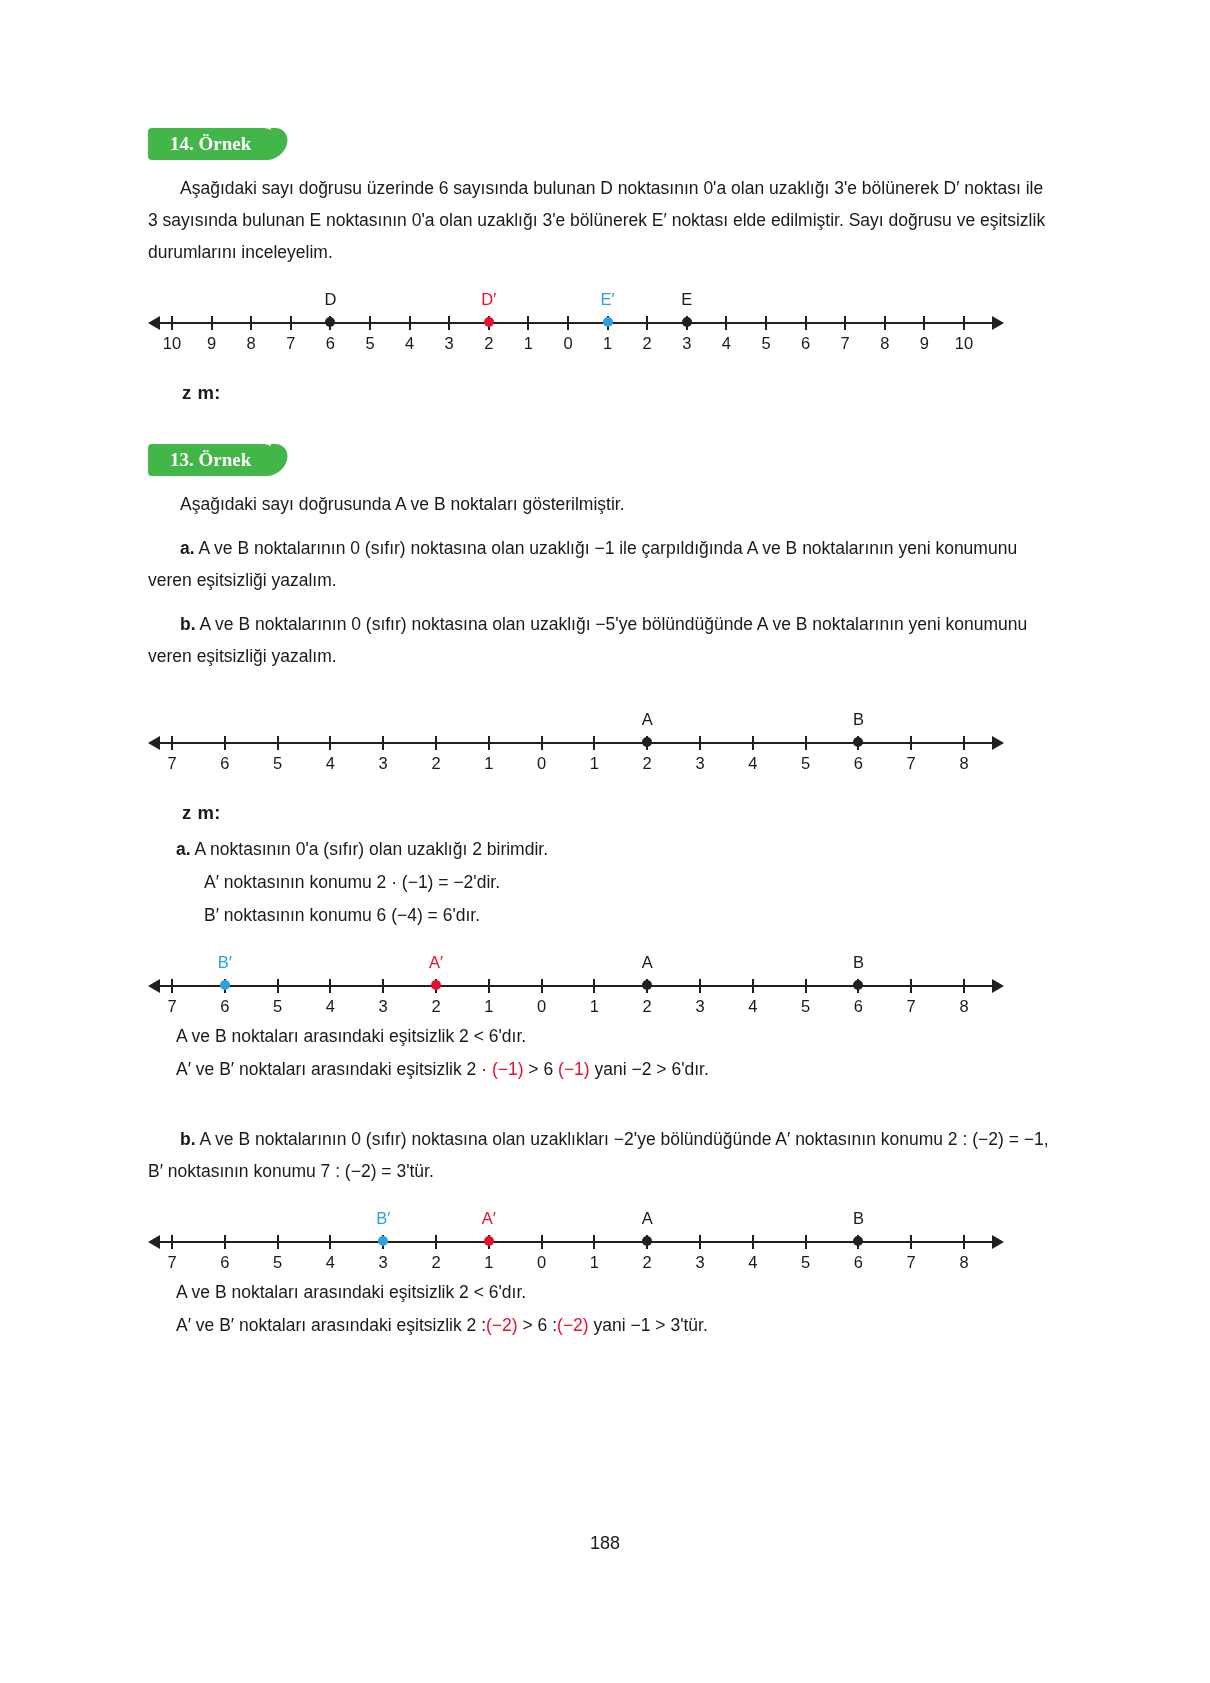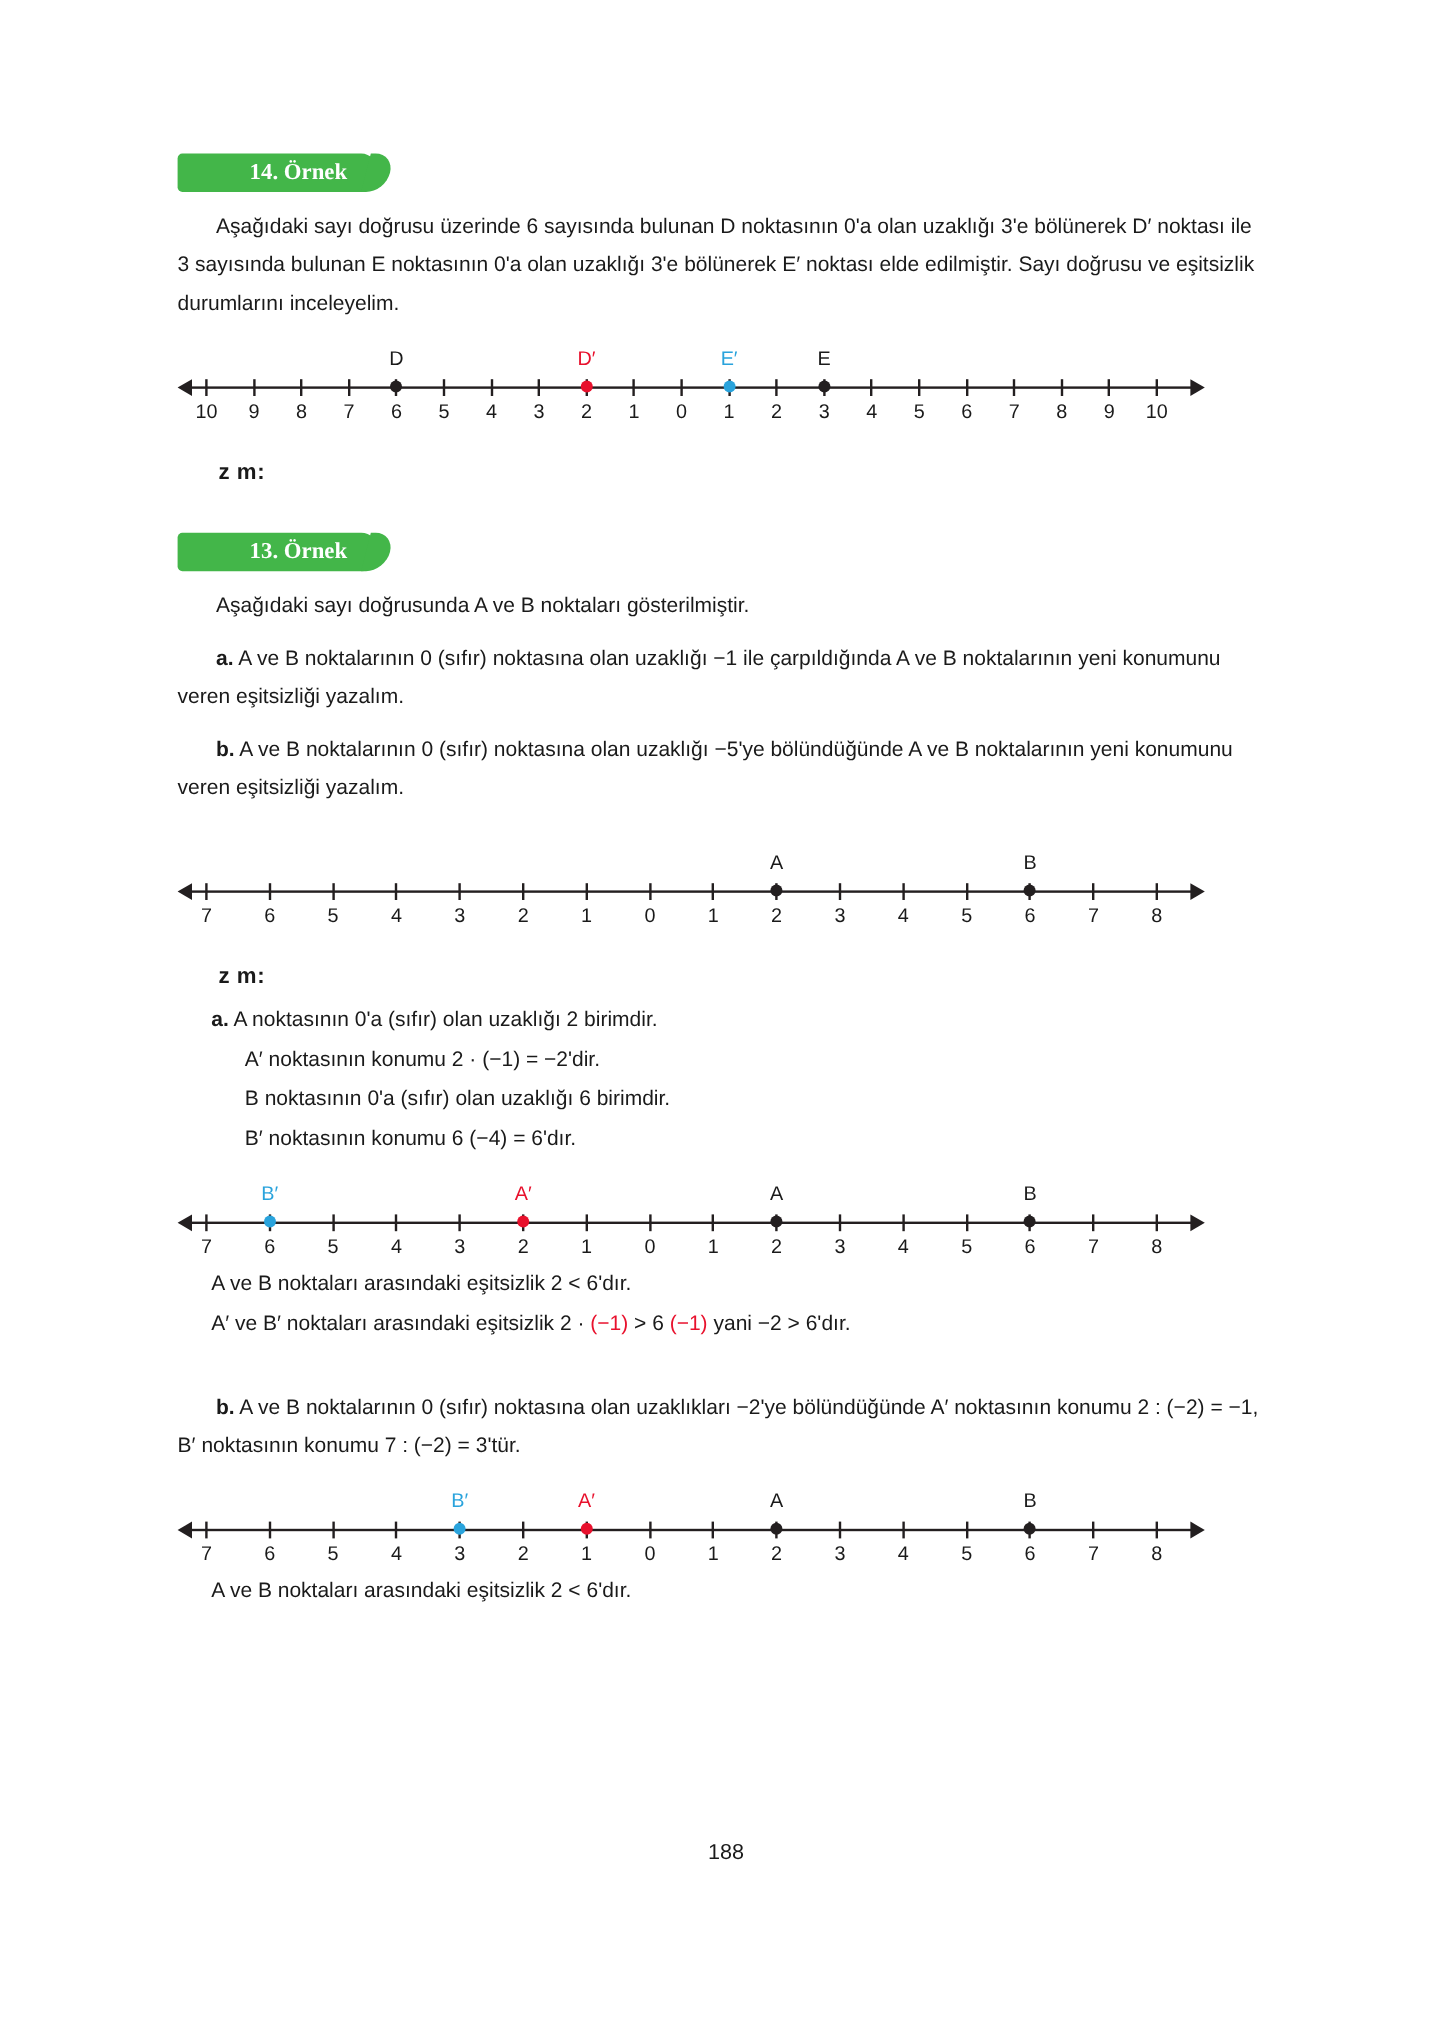--- a/index.html
+++ b/index.html
@@ -46,21 +46,21 @@
     content: "";
     position: absolute;
     right: -10px;
     top: 0;
     width: 20px;
     height: 32px;
     background: #43b649;
     border-radius: 0 16px 16px 0;
     transform: skewX(-14deg);
   }
-  .banner span { position: relative; z-index: 2; margin-left: 38px; }
+  .banner span { position: relative; z-index: 2; }
 
   p.para {
     font-size: 17.5px;
     line-height: 32px;
     margin: 12px 0 0 0;
     text-align: left;
   }
   p.indent { text-indent: 32px; }
   p.sub {
     margin: 2px 0 0 28px;
@@ -288,21 +288,20 @@
         <div class="ptlabel" style="left: 710.4px;">B</div>
       </div>
 
     <div class="cozum">z m:</div>
 
     <p class="sub">
       <b class="lbl">a.</b>
       <span>A noktasının 0'a (sıfır) olan uzaklığı 2 birimdir.</span>
     </p>
     <p class="sub2">A′ noktasının konumu 2 · (−1) = −2'dir.</p>
-    <p class="sub2">B noktasının 0'a (sıfır) olan uzaklığı 6 birimdir.</p>
     <p class="sub2">B′ noktasının konumu 6   (−4) =   6'dır.</p>
 
     <div class="numline" id="nl-15b" style="width: 856px;">
         <div class="axis" style="left: 4px; width: 848px;"></div>
         <div class="arrow-l"></div>
         <div class="arrow-r" style="left: 844px;"></div>
         <div class="tick" style="left: 23px;"></div>
         <div class="ticklabel" style="left: 24px;">7</div>
         <div class="tick" style="left: 75.8px;"></div>
         <div class="ticklabel" style="left: 76.8px;">6</div>
@@ -399,17 +398,22 @@
         <div class="ptlabel blue" style="left: 235.2px;">B′</div>
         <div class="dot red" style="left: 340.8px;"></div>
         <div class="ptlabel red" style="left: 340.8px;">A′</div>
         <div class="dot" style="left: 499.2px;"></div>
         <div class="ptlabel" style="left: 499.2px;">A</div>
         <div class="dot" style="left: 710.4px;"></div>
         <div class="ptlabel" style="left: 710.4px;">B</div>
       </div>
 
     <p class="sub">A ve B noktaları arasındaki eşitsizlik 2 &lt; 6'dır.</p>
+    <p class="sub">
+      <span>A′ ve B′ noktaları arasındaki eşitsizlik 2 :</span><span class="red">(−2)</span>
+      <span>&gt; 6 :</span><span class="red">(−2)</span>
+      <span>yani −1 &gt;   3'tür.</span>
+    </p>
 
   </div>
 
   <div class="pagenum">188</div>
 </div>
 
 </body></html>

